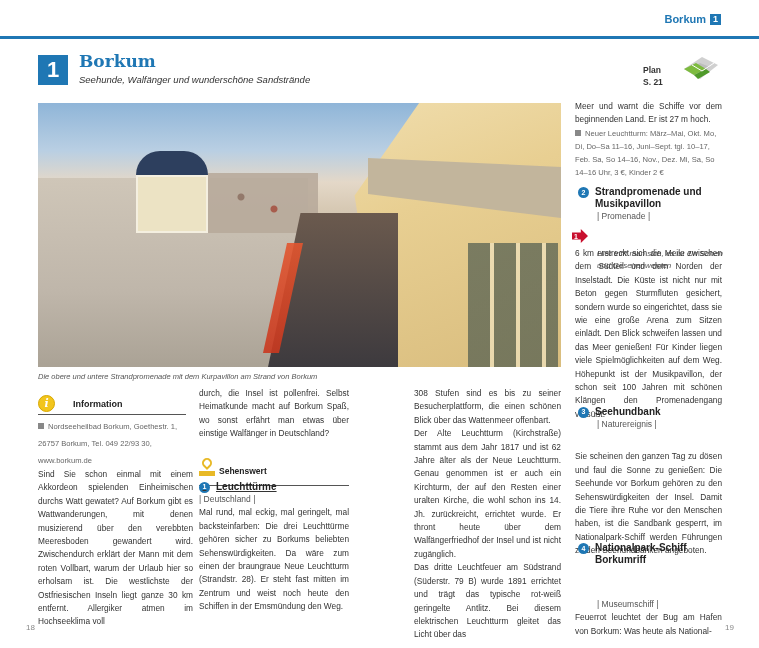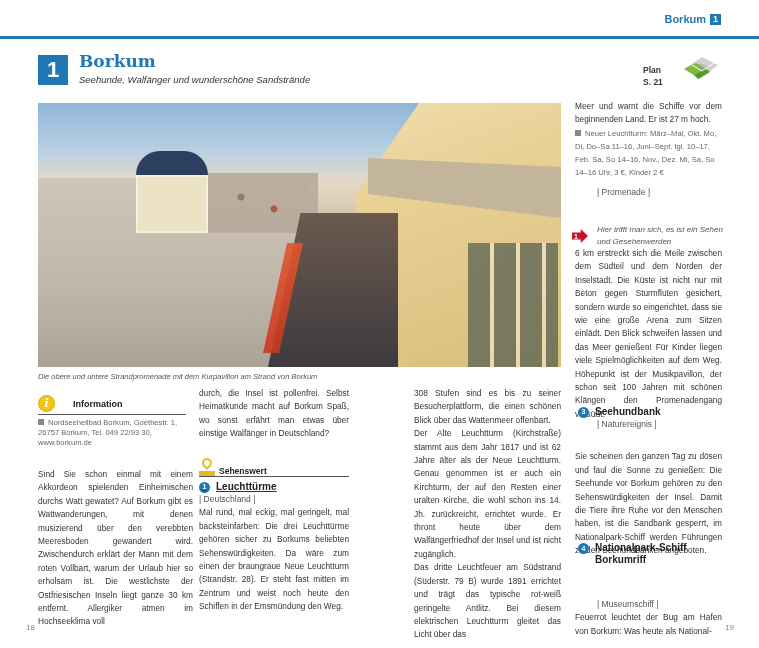--- a/index.html
+++ b/index.html
@@ -31,24 +31,24 @@
   .photo .windows { position: absolute; left: 430px; top: 140px; width: 90px; height: 124px; background: repeating-linear-gradient(90deg, #4d5a4e 0 22px, #efe3c0 22px 26px); opacity: 0.7; }
 
   .caption { position: absolute; left: 38px; top: 372px; font-size: 7.5px; font-style: italic; color: #555; }
 
   .col { position: absolute; font-size: 8.3px; line-height: 13.4px; color: #333; text-align: justify; }
   .col p { margin: 0; }
 
   .info-head { position: absolute; left: 38px; top: 395px; width: 148px; display: flex; align-items: center; gap: 5px; border-bottom: 1px solid #555; padding-bottom: 2px; }
   .info-icon { width: 17px; height: 17px; border-radius: 50%; background: #f2c51d; border: 1.5px solid #d8a800; color: #fff; font-size: 11px; font-style: italic; font-weight: bold; display: flex; align-items: center; justify-content: center; font-family: "DejaVu Serif", serif; }
   .info-title { font-size: 9px; font-weight: bold; color: #222; padding-left: 13px; }
-  .info-text { position: absolute; left: 38px; top: 418px; width: 155px; font-size: 7.6px; line-height: 10px; color: #666; }
+  .info-text { position: absolute; left: 38px; top: 418px; width: 155px; font-size: 7.6px; line-height: 17px; color: #666; }
   .sq { display: inline-block; width: 6px; height: 6px; background: #888; margin-right: 4px; vertical-align: 0; }
 
-  .sehens-head { position: absolute; left: 199px; top: 458px; width: 150px; display: flex; align-items: flex-end; gap: 4px; border-bottom: 1px solid #555; padding-bottom: 0; }
+  .sehens-head { position: absolute; left: 199px; top: 458px; width: 150px; display: flex; align-items: flex-end; gap: 4px; border-bottom: 1px solid #555; padding-bottom: 9px; }
   .pin-icon { width: 16px; height: 18px; position: relative; }
   .pin-icon .base { position: absolute; left: 0; bottom: 0; width: 16px; height: 5px; background: #e8b926; }
   .pin-icon .head { position: absolute; left: 3px; top: 0; width: 10px; height: 10px; border-radius: 50% 50% 50% 0; transform: rotate(-45deg); border: 2px solid #e8b926; background: #fff; }
   .sehens-title { font-size: 8.5px; font-weight: bold; color: #222; }
 
   .num-circle { display: inline-flex; width: 11px; height: 11px; border-radius: 50%; background: #1f77b4; color: #fff; font-size: 7px; font-weight: bold; align-items: center; justify-content: center; vertical-align: middle; }
   .poi-title { font-size: 10px; font-weight: bold; color: #222; line-height: 12px; }
   .poi-cat { font-size: 8.5px; color: #555; }
   .poi-tip { font-size: 8px; font-style: italic; color: #555; line-height: 12px; }
   .tip-arrow { position: absolute; width: 16px; height: 14px; background: #c8102e; clip-path: polygon(0 25%, 55% 25%, 55% 0, 100% 50%, 55% 100%, 55% 75%, 0 75%); color: #fff; font-size: 7px; font-weight: bold; display: flex; align-items: center; padding-left: 2px; }
@@ -131,20 +131,24 @@
   <p>Der Alte Leuchtturm (Kirchstraße) stammt aus dem Jahr 1817 und ist 62 Jahre älter als der Neue Leuchtturm. Genau genommen ist er auch ein Kirchturm, der auf den Resten einer uralten Kirche, die wohl schon ins 14. Jh. zurückreicht, errichtet wurde. Er thront heute über dem Walfängerfriedhof der Insel und ist nicht zugänglich.</p>
   <p>Das dritte Leuchtfeuer am Südstrand (Süderstr. 79 B) wurde 1891 errichtet und trägt das typische rot-weiß geringelte Antlitz. Bei diesem elektrischen Leuchtturm gleitet das Licht über das</p>
 </div>
 
 <div class="col" style="left:575px; top:100px; width:147px;">
   <p>Meer und warnt die Schiffe vor dem beginnenden Land. Er ist 27 m hoch.</p>
   <p style="font-size:7.6px; color:#666; text-align:left; line-height:13.2px;"><span class="sq"></span><span>Neuer Leuchtturm: März–Mai, Okt. Mo, Di, Do–Sa 11–16, Juni–Sept. tgl. 10–17, Feb. Sa, So 14–16, Nov., Dez. Mi, Sa, So 14–16 Uhr, 3 €, Kinder 2 €</span></p>
 </div>
 
 <div class="col" style="left:578px; top:186px; width:147px; text-align:left;">
+  <div style="display:flex; align-items:flex-start; gap:6px;">
+    <span class="num-circle" style="margin-top:1px;">2</span>
+    <span class="poi-title" style="width:120px;">Strandpromenade und Musikpavillon</span>
+  </div>
   <div class="poi-cat" style="padding-left:19px;">| Promenade |</div>
   <div class="poi-tip" style="padding-left:19px;margin-top:25px;">Hier trifft man sich, es ist ein Sehen und Gesehenwerden</div>
 </div>
 <div class="tip-arrow" style="left:572px; top:229px;">1</div>
 <div class="col" style="left:575px; top:247px; width:147px;">
   <p>6 km erstreckt sich die Meile zwischen dem Südteil und dem Norden der Inselstadt. Die Küste ist nicht nur mit Beton gegen Sturmfluten gesichert, sondern wurde so eingerichtet, dass sie wie eine große Arena zum Sitzen einlädt. Den Blick schweifen lassen und das Meer genießen! Für Kinder liegen viele Spielmöglichkeiten auf dem Weg. Höhepunkt ist der Musikpavillon, der schon seit 100 Jahren mit schönen Klängen den Promenadengang versüßt.</p>
 </div>
 
 <div class="col" style="left:575px; top:406px; width:147px; text-align:left;">
   <div style="display:flex; align-items:center; gap:6px; padding-left:3px;">

